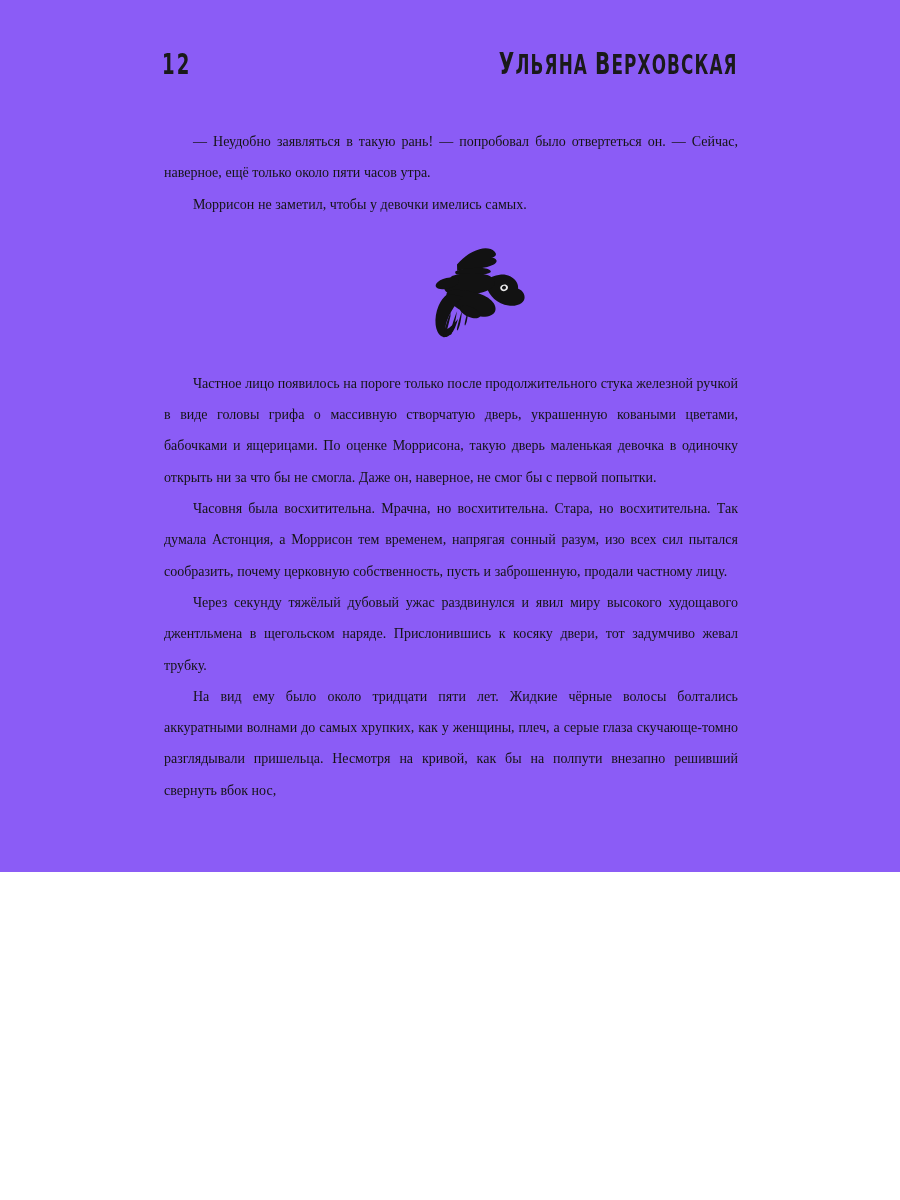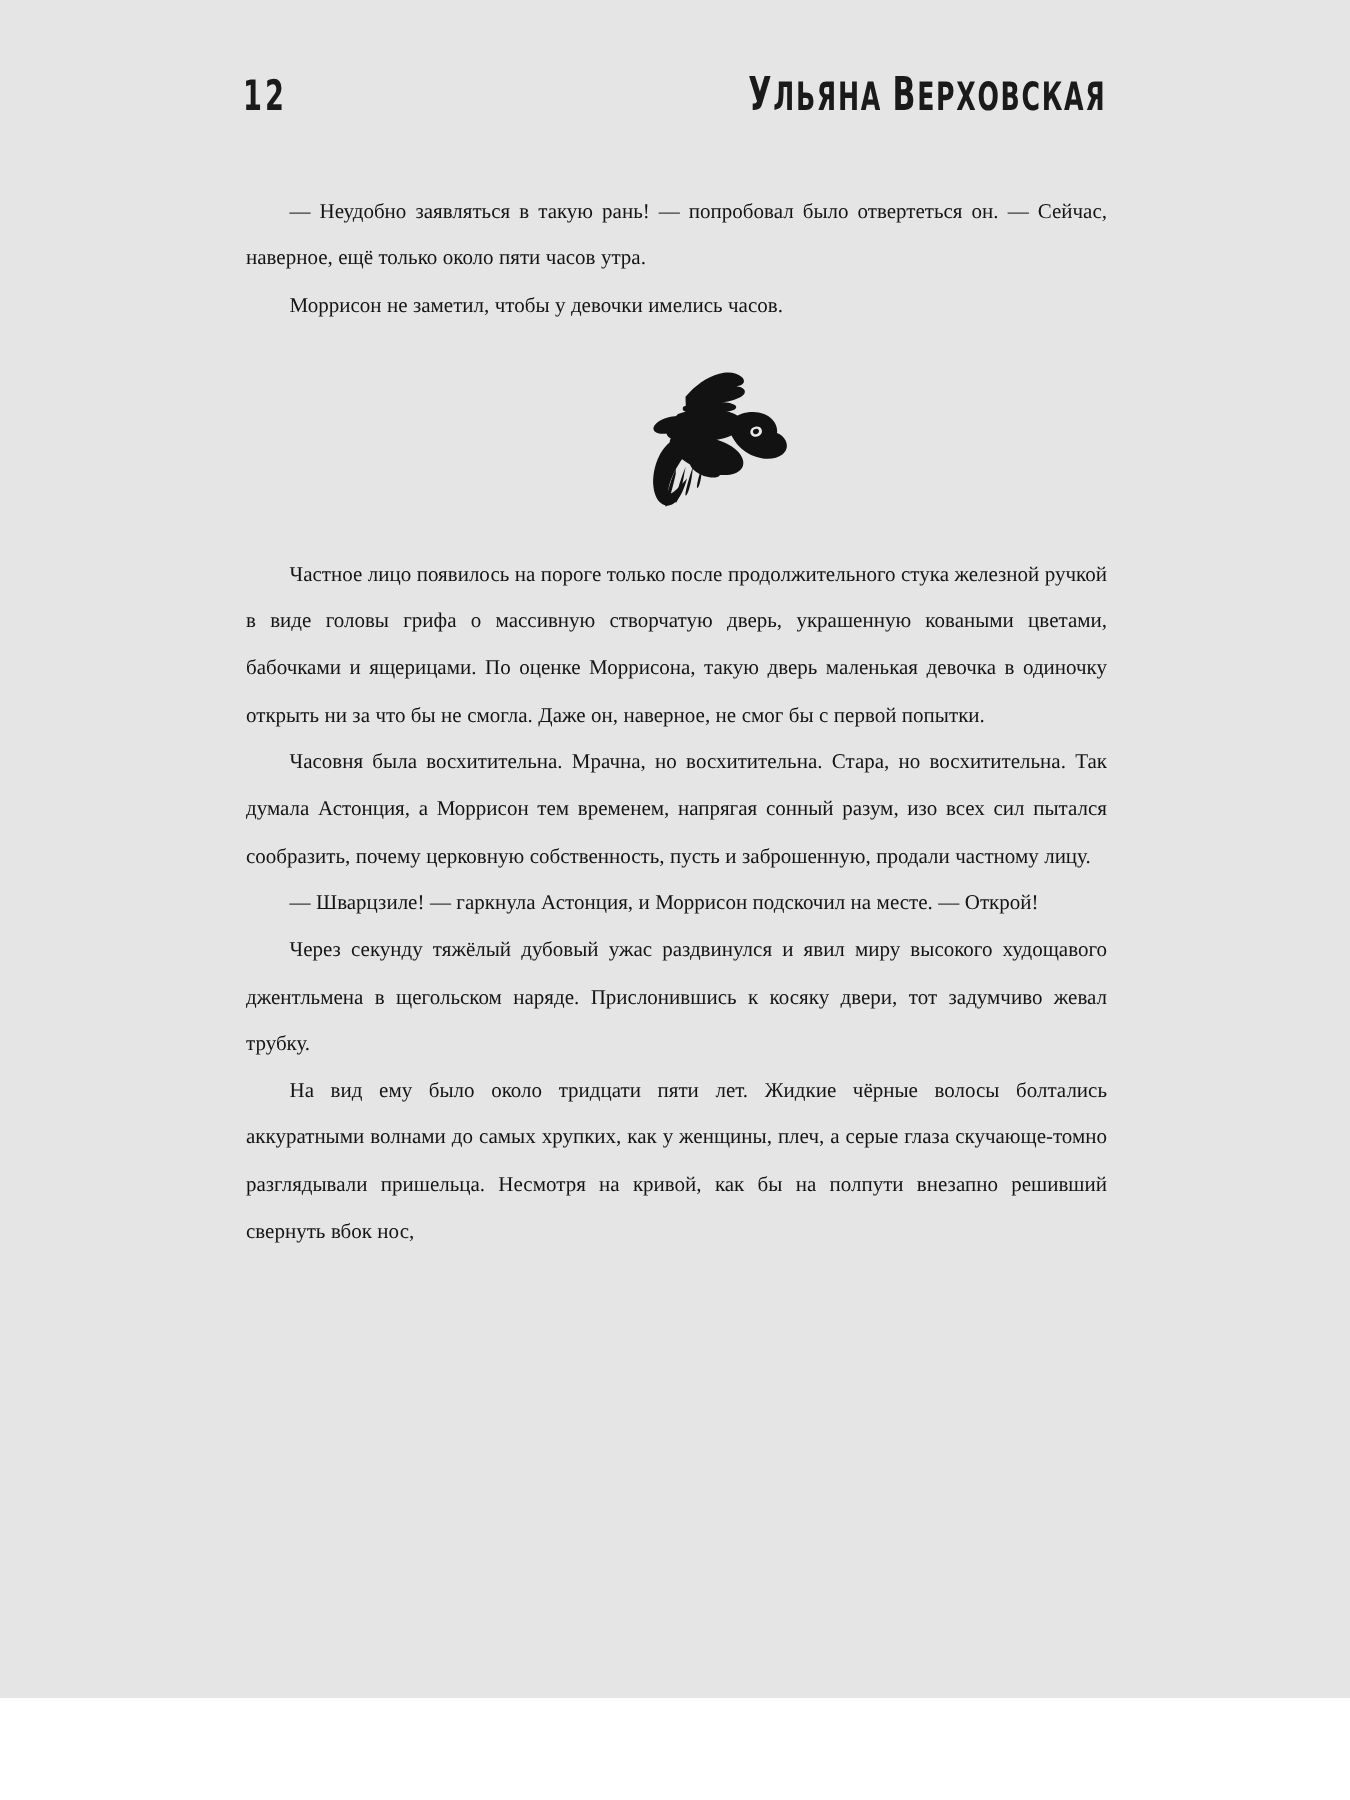--- a/index.html
+++ b/index.html
@@ -4,22 +4,22 @@
 <title>Book Page 12</title>
 <style>
   html, body {
     margin: 0;
     padding: 0;
     background: #ffffff;
   }
   .page {
     position: relative;
     width: 900px;
-    height: 1132px;
-    background: #e5e5e5;
+    height: 872px;
+    background: #8b5cf6;
     overflow: hidden;
     box-sizing: border-box;
   }
 
   
   .running-head {
     position: absolute;
     left: 162px;
     right: 162px;
     top: 48px;
@@ -99,21 +99,21 @@
 <div class="page">
 
   <div class="running-head">
     <span class="folio">12</span>
     <span class="author-name" aria-label="author"><span class="cap">У</span><span>льяна</span>&nbsp;<span class="cap">В</span><span>ерховская</span></span>
   </div>
 
   <div class="textblock">
 
     <p class="para">— Неудобно заявляться в такую рань! — попробовал было отвертеться он. — Сейчас, наверное, ещё только около пяти часов утра.</p>
-    <p class="para">Моррисон не заметил, чтобы у девочки имелись часов.</p>
+    <p class="para">Моррисон не заметил, чтобы у девочки имелись самых.</p>
 
     <div class="ornament">
       <svg viewBox="0 0 104 92" xmlns="http://www.w3.org/2000/svg" aria-hidden="true">
         <g fill="#121212">
 
           <path d="M27.0 16.5
                    C 33.5 9.0, 41.0 3.5, 49.5 1.2
                    C 56.0 -0.6, 61.5 0.6, 64.5 3.4
                    C 66.0 4.8, 66.3 6.2, 65.6 7.4
                    C 64.9 8.6, 63.2 9.3, 61.0 9.6
@@ -226,18 +226,17 @@
                    C 49.0 70.3, 46.0 70.8, 42.2 70.0
                    C 38.2 69.2, 34.3 67.2, 31.8 64.6
                    C 29.8 62.5, 29.4 60.6, 30.6 59.2
                    C 31.8 57.8, 34.0 57.1, 36.5 57.5 Z"></path>
         </g>
       </svg>
     </div>
 
     <p class="para">Частное лицо появилось на пороге только после продолжительного стука железной ручкой в виде головы грифа о массивную створчатую дверь, украшенную коваными цветами, бабочками и ящерицами. По оценке Моррисона, такую дверь маленькая девочка в одиночку открыть ни за что бы не смогла. Даже он, наверное, не смог бы с первой попытки.</p>
     <p class="para">Часовня была восхитительна. Мрачна, но восхитительна. Стара, но восхитительна. Так думала Астонция, а Моррисон тем временем, напрягая сонный разум, изо всех сил пытался сообразить, почему церковную собственность, пусть и заброшенную, продали частному лицу.</p>
-    <p class="para">— Шварцзиле! — гаркнула Астонция, и Моррисон подскочил на месте. — Открой!</p>
     <p class="para">Через секунду тяжёлый дубовый ужас раздвинулся и явил миру высокого худощавого джентльмена в щегольском наряде. Прислонившись к косяку двери, тот задумчиво жевал трубку.</p>
     <p class="para last-of-block">На вид ему было около тридцати пяти лет. Жидкие чёрные волосы болтались аккуратными волнами до самых хрупких, как у женщины, плеч, а серые глаза скучающе-томно разглядывали пришельца. Несмотря на кривой, как бы на полпути внезапно решивший свернуть вбок нос,</p>
 
   </div>
 </div>
 
 </body></html>

